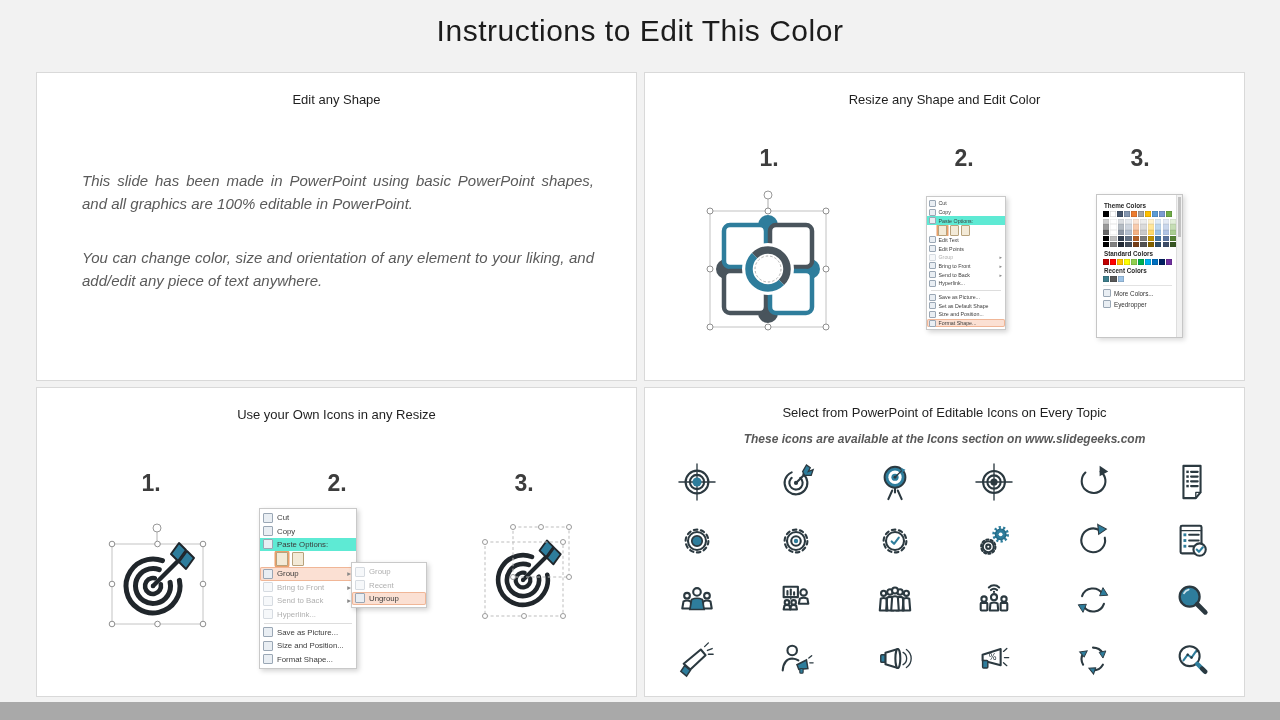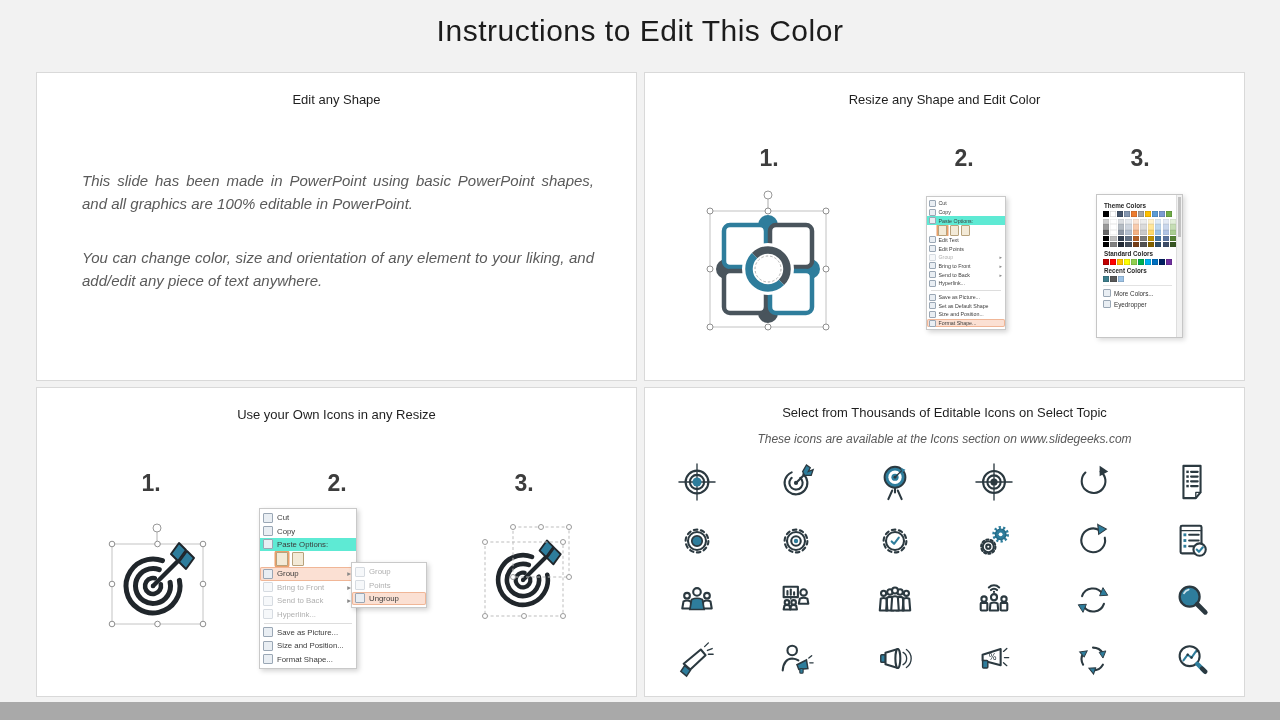--- a/index.html
+++ b/index.html
@@ -3,21 +3,21 @@
 <meta charset="utf-8">
 <style>
   html,body{margin:0;padding:0;}
   body{width:1280px;height:720px;position:relative;background:#f2f2f2;
        font-family:"Liberation Sans",sans-serif;overflow:hidden;}
   .slide-title{position:absolute;top:14px;left:0;width:1280px;text-align:center;
        font-size:30px;color:#1c1c1c;letter-spacing:.5px;}
   .panel{position:absolute;background:#ffffff;border:1px solid #d9d9d9;box-sizing:border-box;}
   .ph{position:absolute;top:19px;left:0;right:0;text-align:center;font-size:13px;color:#1f1f1f;}
   .psub{position:absolute;top:44px;left:0;right:0;text-align:center;font-style:italic;
-       font-size:12px;color:#595959;}
+       font-size:12px;color:#595959;font-weight:bold;}
   .para{position:absolute;left:45px;right:42px;margin:0;font-style:italic;font-size:15px;
        line-height:1.55;color:#5a5a5a;text-align:justify;}
   .stepnum{position:absolute;transform:translateX(-50%);font-size:23px;font-weight:bold;color:#3d3d3d;}
   .footer-bar{position:absolute;left:0;top:702px;width:1280px;height:18px;background:#a9a9a9;}
 
   
   .menu{position:absolute;background:#fff;border:1px solid #c9c9c9;box-sizing:border-box;
         box-shadow:2px 2px 5px rgba(0,0,0,.18);padding:2px 0;}
   .mrow{display:flex;align-items:center;white-space:nowrap;overflow:hidden;}
   .menu-big  .mrow{height:13.4px;font-size:7.8px;gap:4px;padding:0 5px 0 3px;}
@@ -334,21 +334,21 @@
   </svg>
 
   <div class="menu menu-big" style="left:222px;top:120px;width:98px;">
     <div class="menu menu-big submenu">
         <div class="mrow dis">
           <span class="mic"></span>
           <span class="mlb">Group</span>
         </div>
         <div class="mrow dis">
           <span class="mic"></span>
-          <span class="mlb">Points</span>
+          <span class="mlb">Recent</span>
         </div>
         <div class="mrow hlp">
           <span class="mic"></span>
           <span class="mlb">Ungroup</span>
         </div>
       </div>
   <div class="mrow">
         <span class="mic"></span>
         <span class="mlb">Cut</span>
       </div>
@@ -423,21 +423,21 @@
         <circle cx="90" cy="5" r="2.5"></circle>
         <circle cx="34" cy="55" r="2.5"></circle>
         <circle cx="90" cy="55" r="2.5"></circle>
       <circle cx="45" cy="94" r="2.5"></circle>
         <circle cx="62" cy="5" r="2.5"></circle>
     </g>
   </svg>
 </div>
 
 <div class="panel" style="left:644px;top:387px;width:601px;height:310px">
-  <div class="ph" style="top:17px">Select from Thousands of Editable Icons on Select Topic</div>
+  <div class="ph" style="top:17px">Select from PowerPoint of Editable Icons on Every Topic</div>
   <div class="psub">These icons are available at the Icons section on www.slidegeeks.com</div>
   <div class="icongrid">
     <div class="icell">
         <svg width="38" height="38" viewBox="0 0 40 40">
           <line class="k kt" x1="20" y1="1" x2="20" y2="39"></line>
           <line class="k kt" x1="1" y1="20" x2="39" y2="20"></line>
           <circle class="k" cx="20" cy="20" r="12"></circle>
           <circle class="k" cx="20" cy="20" r="7.5" stroke-width="1.6"></circle>
           <circle class="ft" cx="20" cy="20" r="4.8"></circle>
         </svg>

